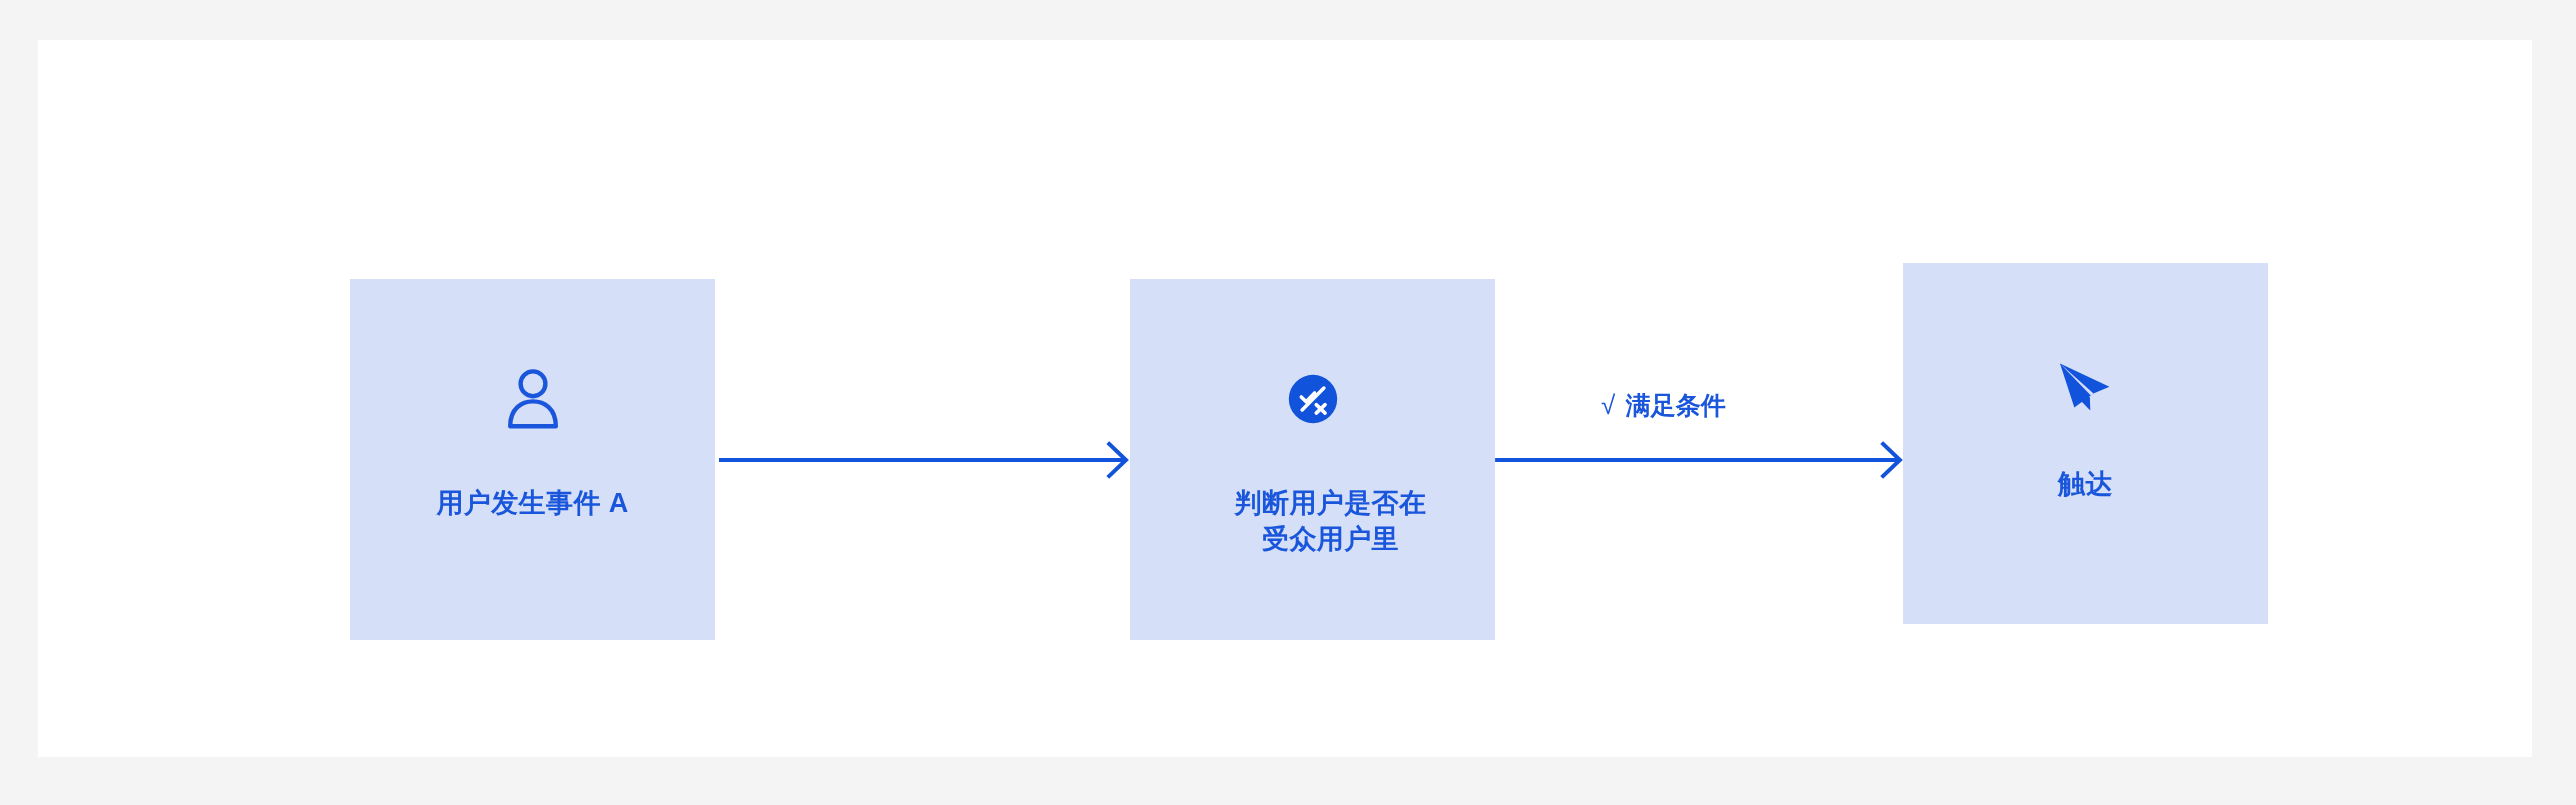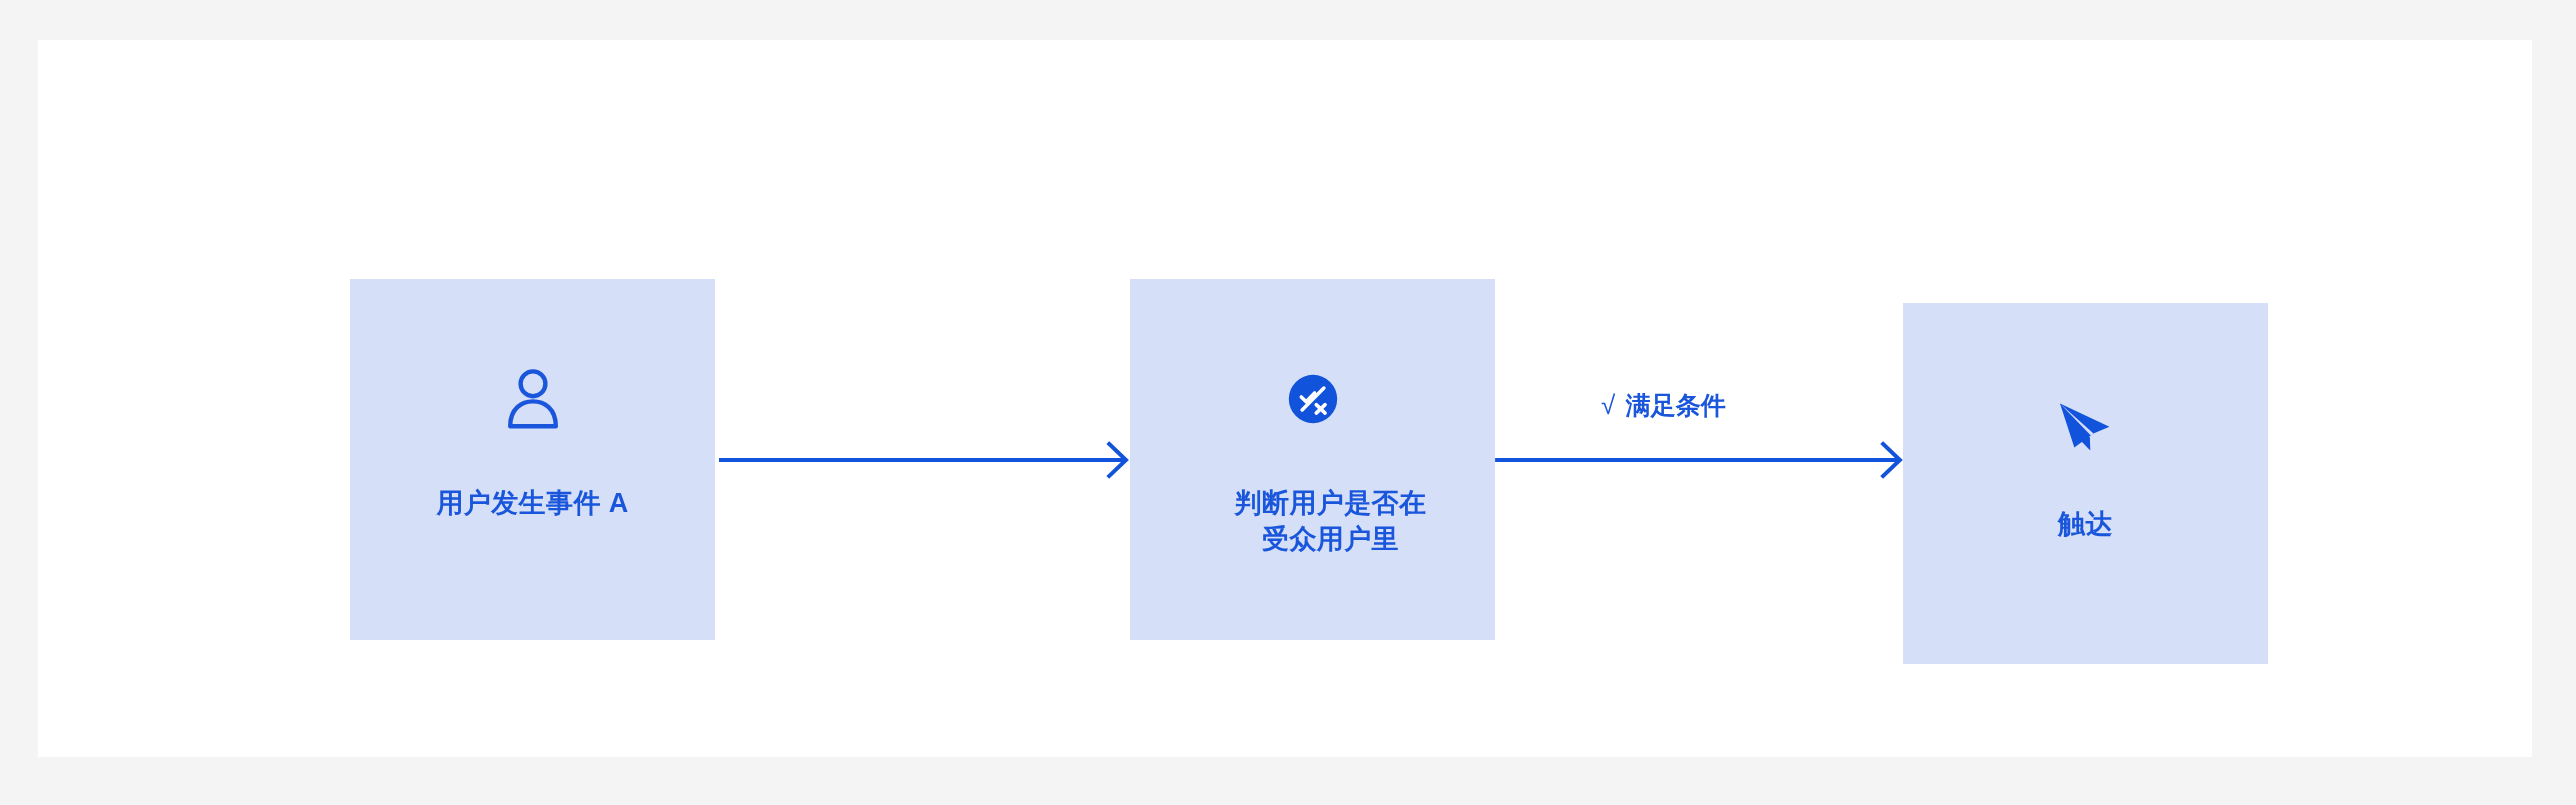--- a/index.html
+++ b/index.html
@@ -52,21 +52,21 @@
     color: #1a56db;
     font-weight: bold;
     font-size: 27px;
     line-height: 36px;
     letter-spacing: 0.4px;
     white-space: pre-line;
   }
 
   #node-event   { left: 312px;  top: 239px; width: 365px; height: 361px; }
   #node-cond    { left: 1092px; top: 239px; width: 365px; height: 361px; }
-  #node-reach   { left: 1865px; top: 223px; width: 365px; height: 361px; margin-top: 40px; }
+  #node-reach   { left: 1865px; top: 223px; width: 365px; height: 361px; }
 
   #node-event .node-icon  { top: 85px; height: 69px; }
   #node-cond  .node-icon  { top: 85px; height: 69px; }
   #node-reach .node-icon  { top: 90px; height: 69px; }
 
   #node-event .node-label { top: 206px; }
   #node-cond  .node-label { top: 206px; padding-left: 36px; }
   #node-reach .node-label { top: 203px; }
 
   

